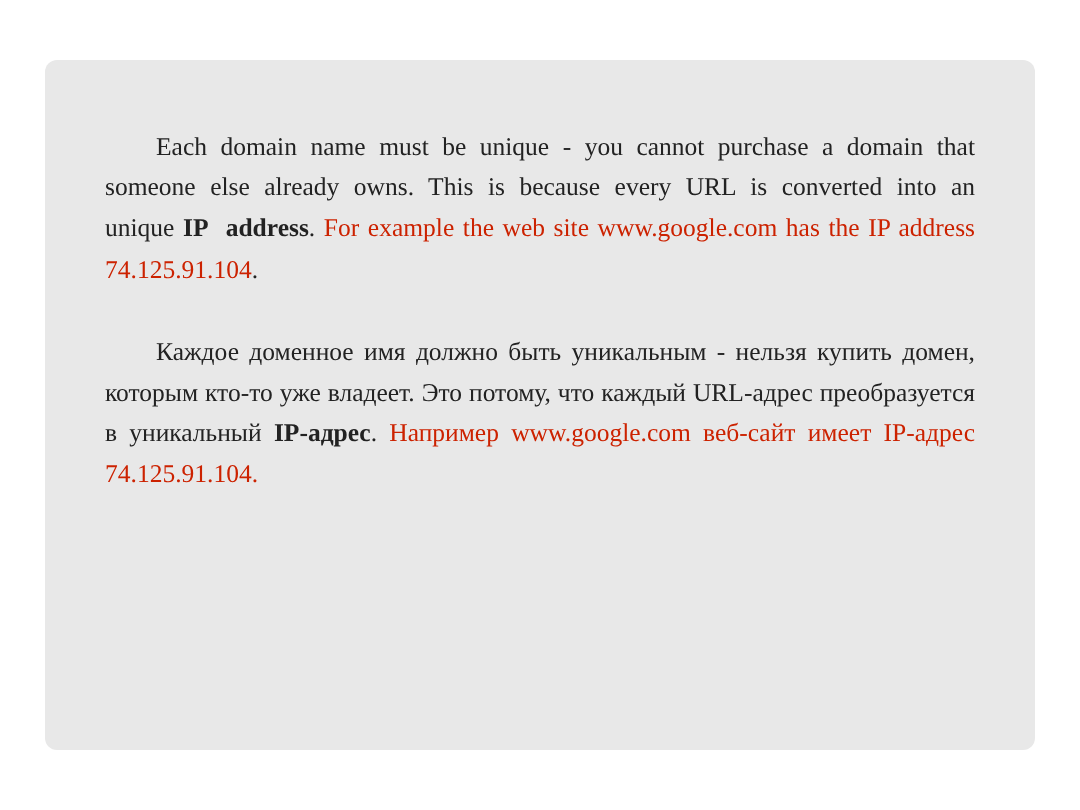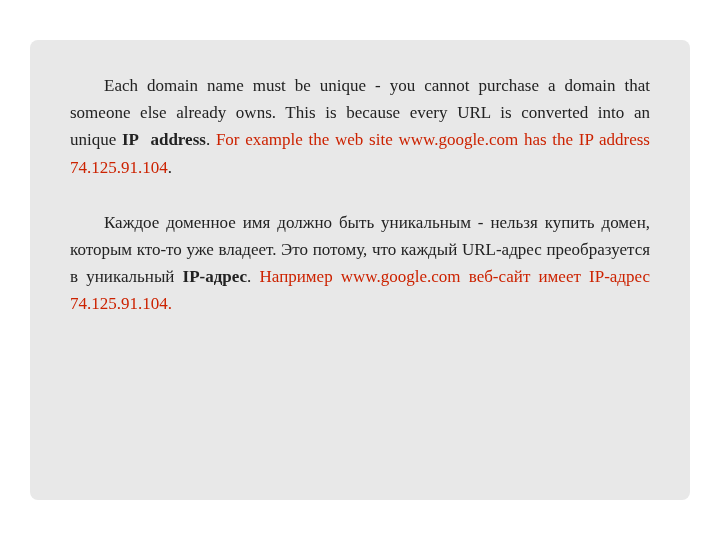--- a/index.html
+++ b/index.html
@@ -14,21 +14,21 @@
       background: #ffffff;
       display: flex;
       align-items: center;
       justify-content: center;
       font-family: Georgia, 'Times New Roman', serif;
     }
 
     .card {
       background: #e8e8e8;
       border-radius: 8px;
-      padding: 32px 40px;
+      padding: 44px 40px;
       width: 660px;
       min-height: 460px;
     }
 
     .paragraph {
       font-size: 17px;
       line-height: 1.6;
       color: #222222;
       text-align: justify;
       margin-bottom: 28px;

